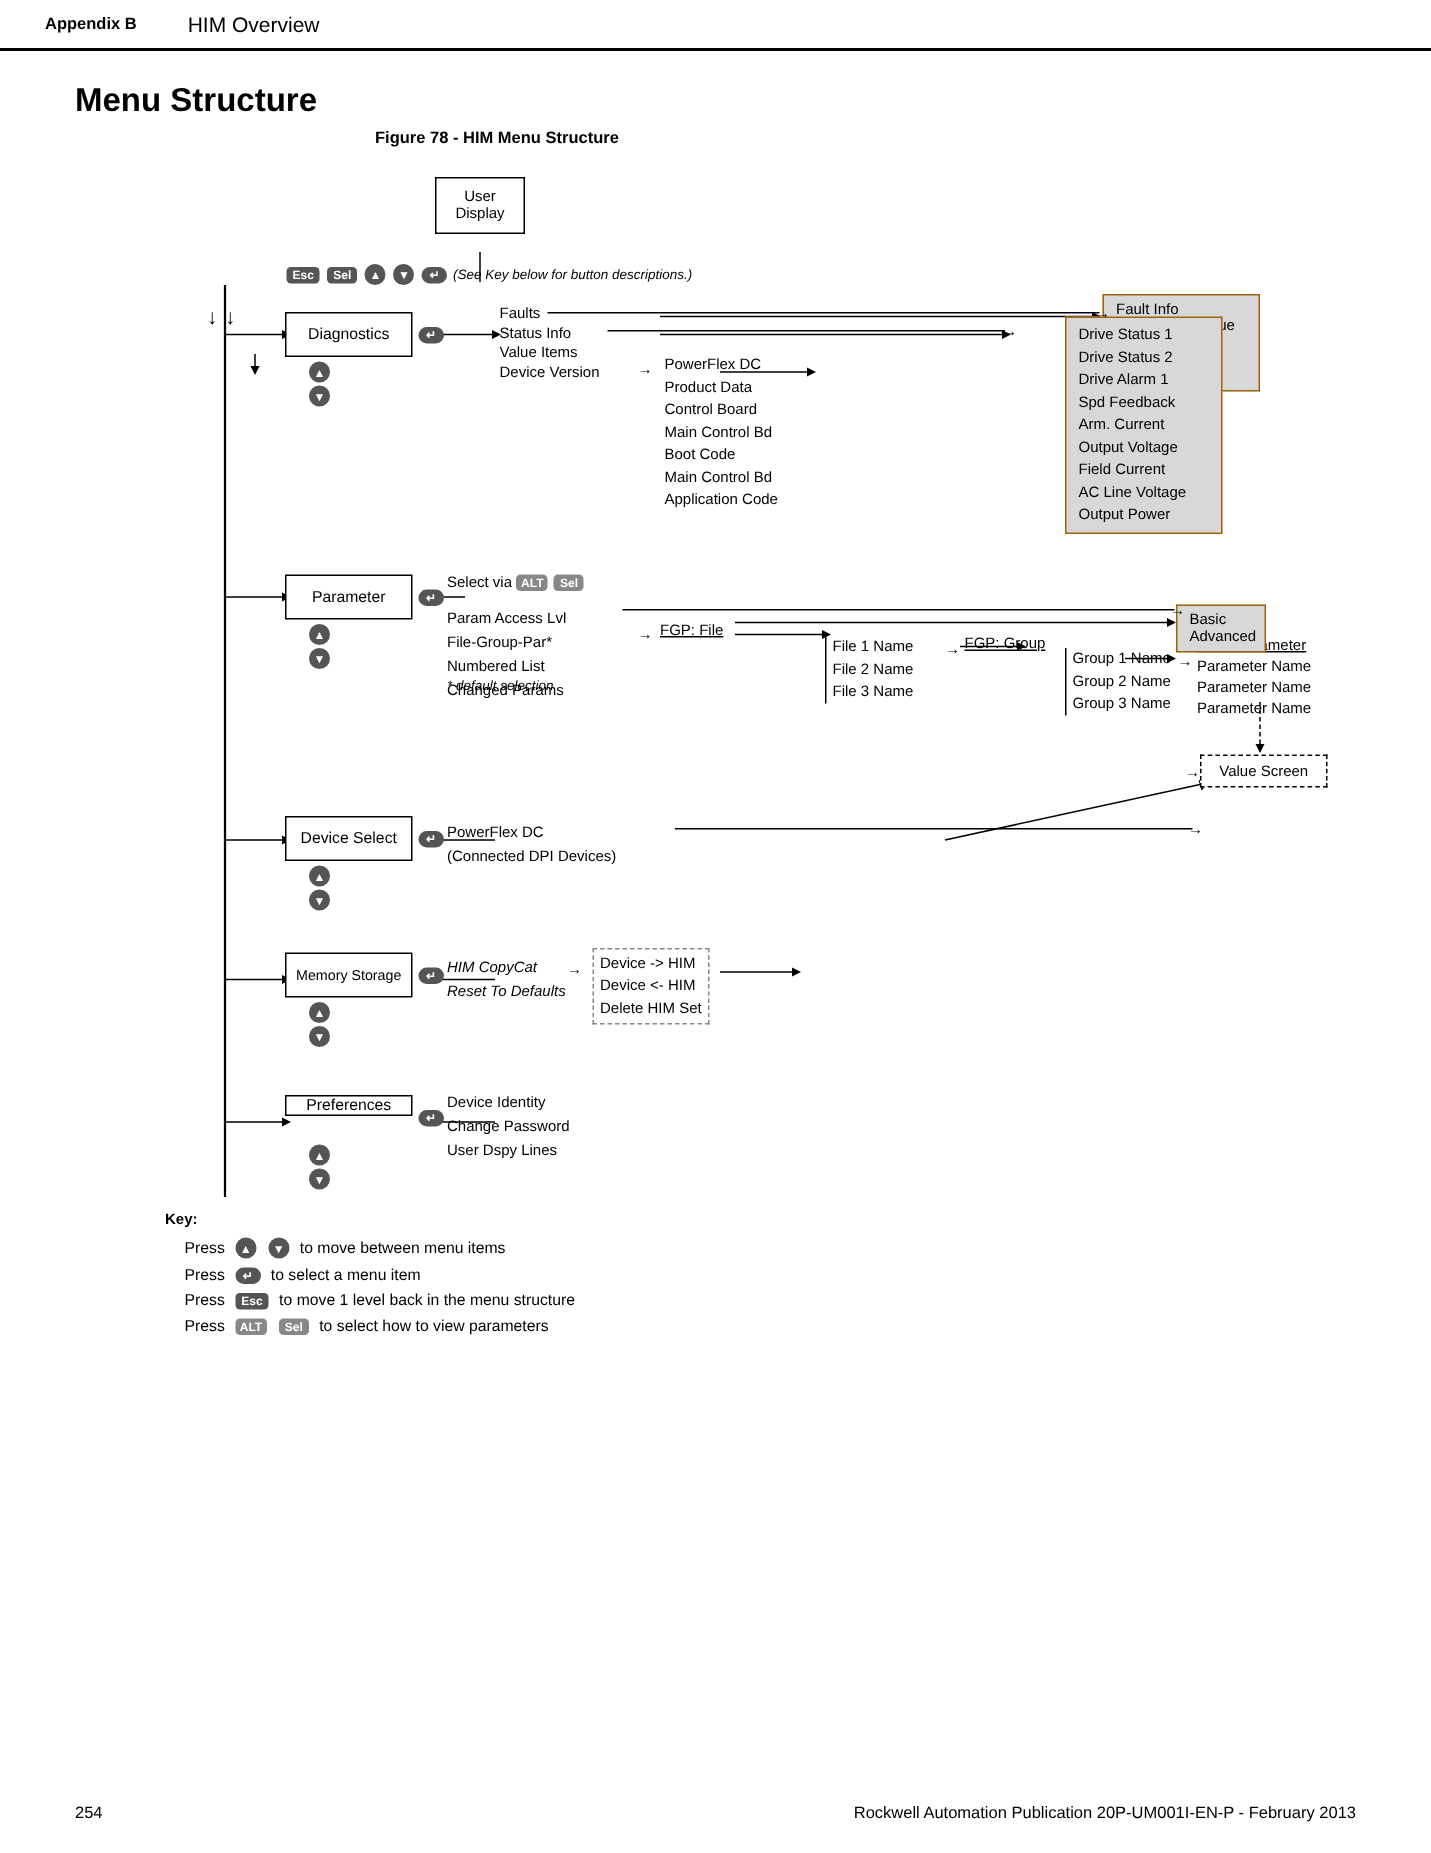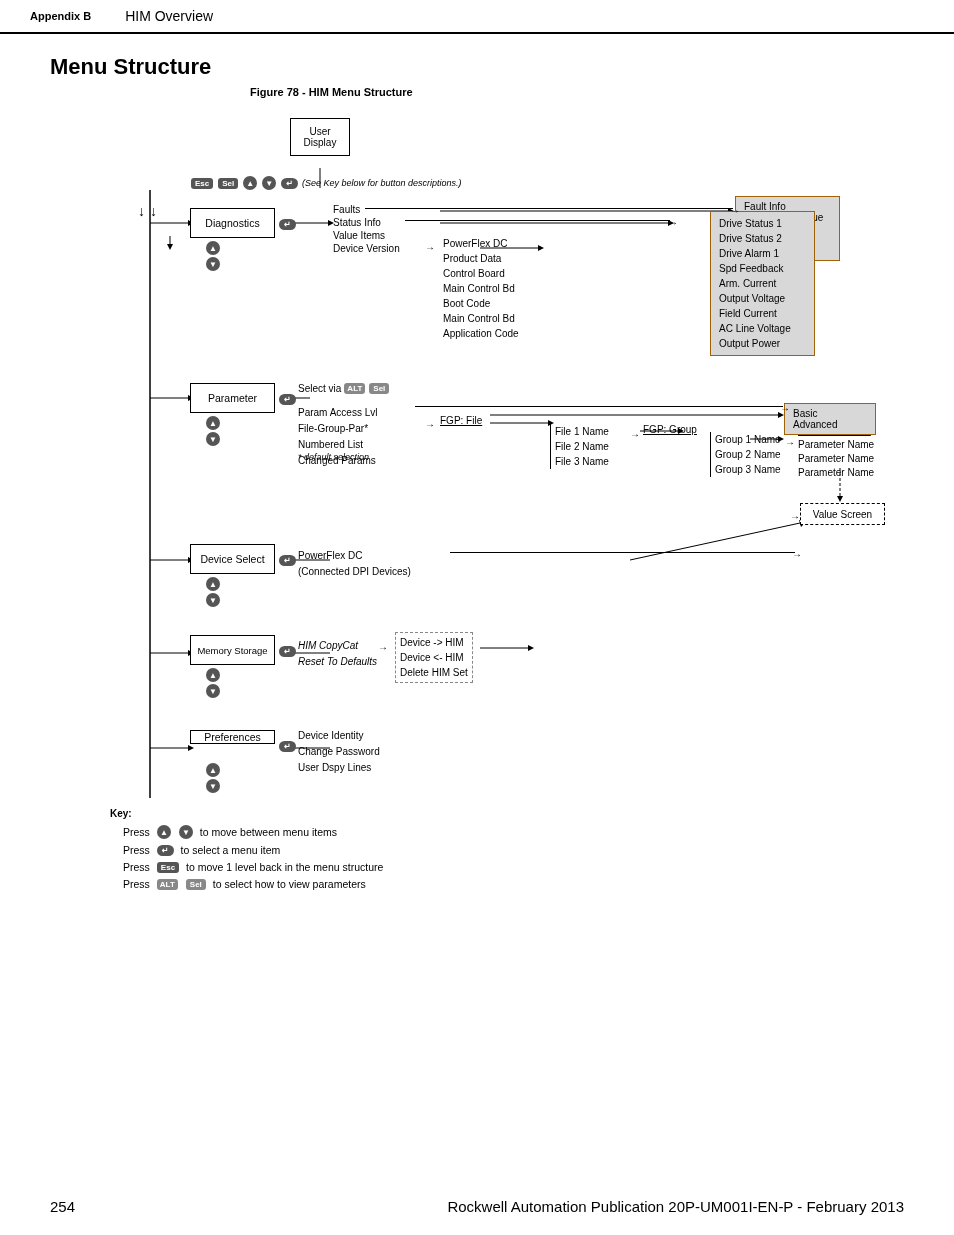--- a/index.html
+++ b/index.html
@@ -134,21 +134,21 @@
     }
 
     .page-footer {
       position: absolute;
       bottom: 20px;
       left: 0;
       right: 0;
       display: flex;
       justify-content: space-between;
       padding: 0 50px;
-      font-size: 15px;
+      font-size: 11px;
     }
 
     .dashed-box {
       position: absolute;
       border: 1px dashed #000;
       background: #fff;
     }
 
     .gray-box {
       position: absolute;
@@ -346,21 +346,21 @@
     <div style="position:absolute; left:660px; top:324px; font-size:10px; line-height:15px; border-left:1px solid #000; padding-left:4px;">
       Group 1 Name<br>Group 2 Name<br>Group 3 Name
     </div>
 
     <div style="position:absolute; left:735px; top:328px; font-size:10px;">→</div>
 
     <div style="position:absolute; left:748px; top:316px; font-size:10px; line-height:14px;">
       <u>FGP: Parameter</u><br>Parameter Name<br>Parameter Name<br>Parameter Name
     </div>
 
-    <div class="gray-box" style="left:734px; top:295px; width:92px;">
+    <div class="gray-box" style="left:734px; top:295px; width:60px;">
       Basic<br>Advanced
     </div>
 
     <div style="position:absolute; left:365px; top:298px; width:368px; height:1px; background:#000;"></div>
     <div style="position:absolute; left:730px; top:294px; font-size:10px;">→</div>
 
     <div class="dashed-box" style="left:750px; top:395px; width:85px; height:22px; display:flex; align-items:center; justify-content:center; font-size:10px;">
       Value Screen
     </div>
 

